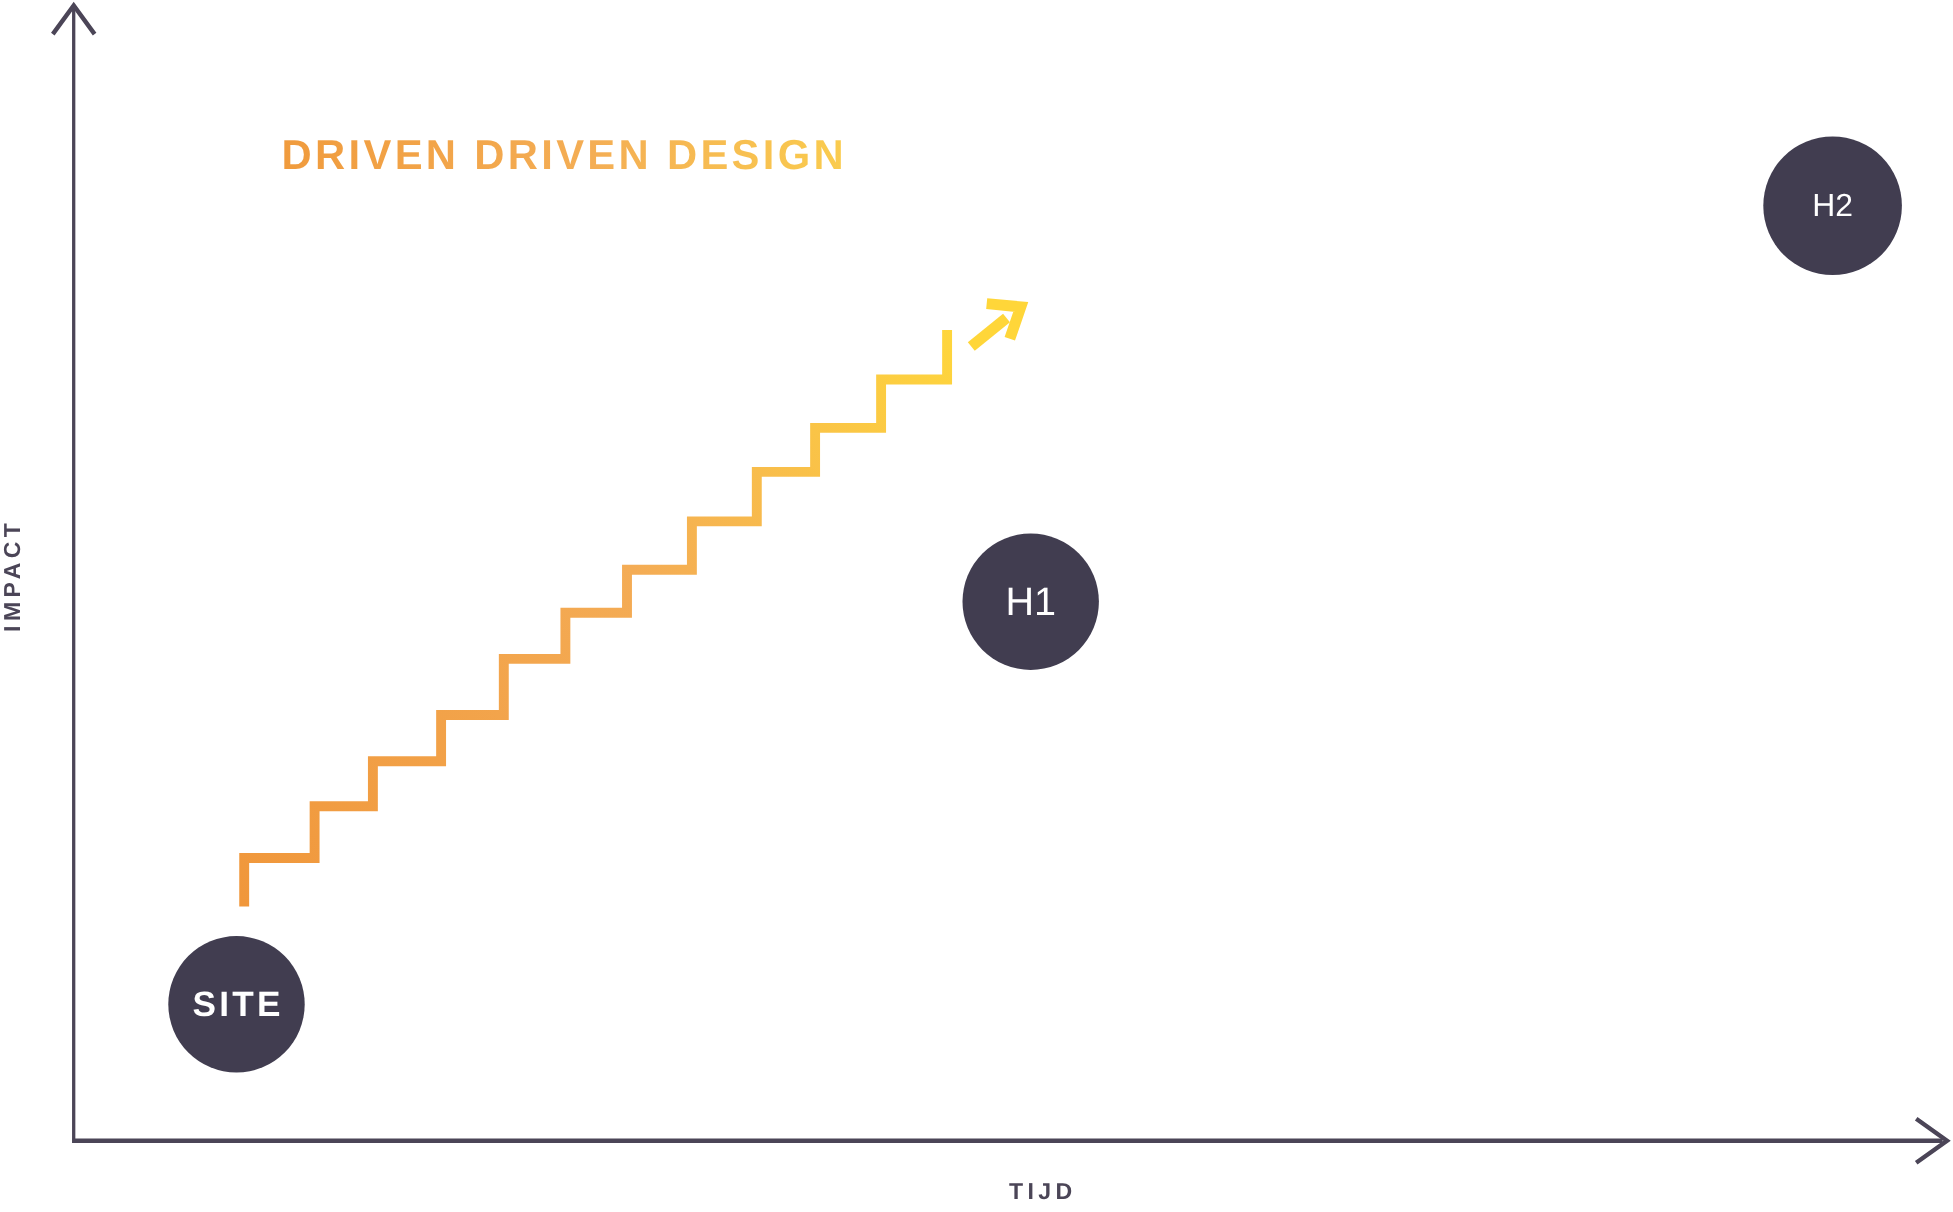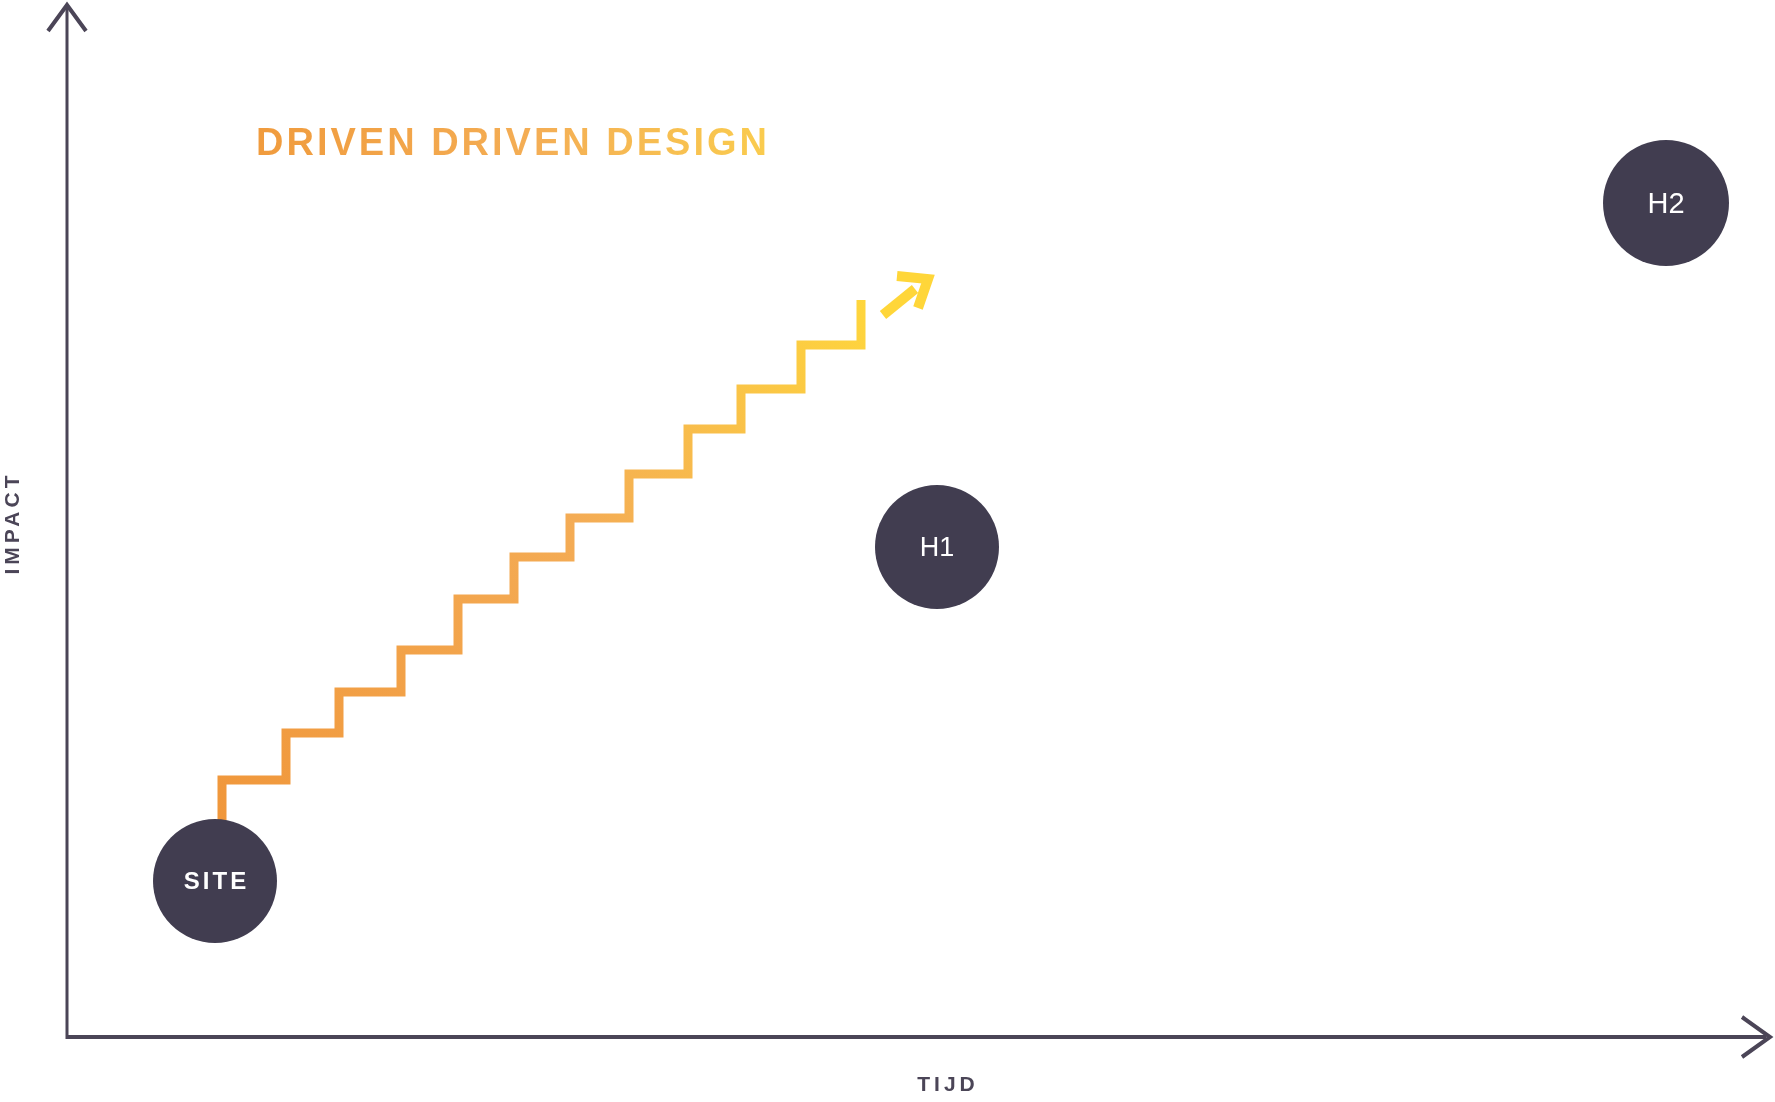--- a/index.html
+++ b/index.html
@@ -42,40 +42,40 @@
     z-index: 3;
     border-radius: 50%;
     background: #413D50;
     color: #FFFFFF;
     display: flex;
     align-items: center;
     justify-content: center;
   }
   .node-site {
     left: 153px;
-    top: 819px;
+    top: 851px;
     width: 124px;
     height: 124px;
-    font-size: 24px;
+    font-size: 32px;
     font-weight: 700;
     letter-spacing: 3px;
     text-indent: 3px;
     text-align: right;
   }
   .node-h1 {
     left: 875px;
     top: 485px;
     width: 124px;
     height: 124px;
-    font-size: 27px;
+    font-size: 36px;
     font-weight: 400;
   }
   .node-h2 {
     left: 1603px;
-    top: 140px;
+    top: 124px;
     width: 126px;
     height: 126px;
     font-size: 29px;
     font-weight: 400;
   }
   .axis-label {
     position: absolute;
     z-index: 2;
     color: #4B4557;
     font-size: 21px;

